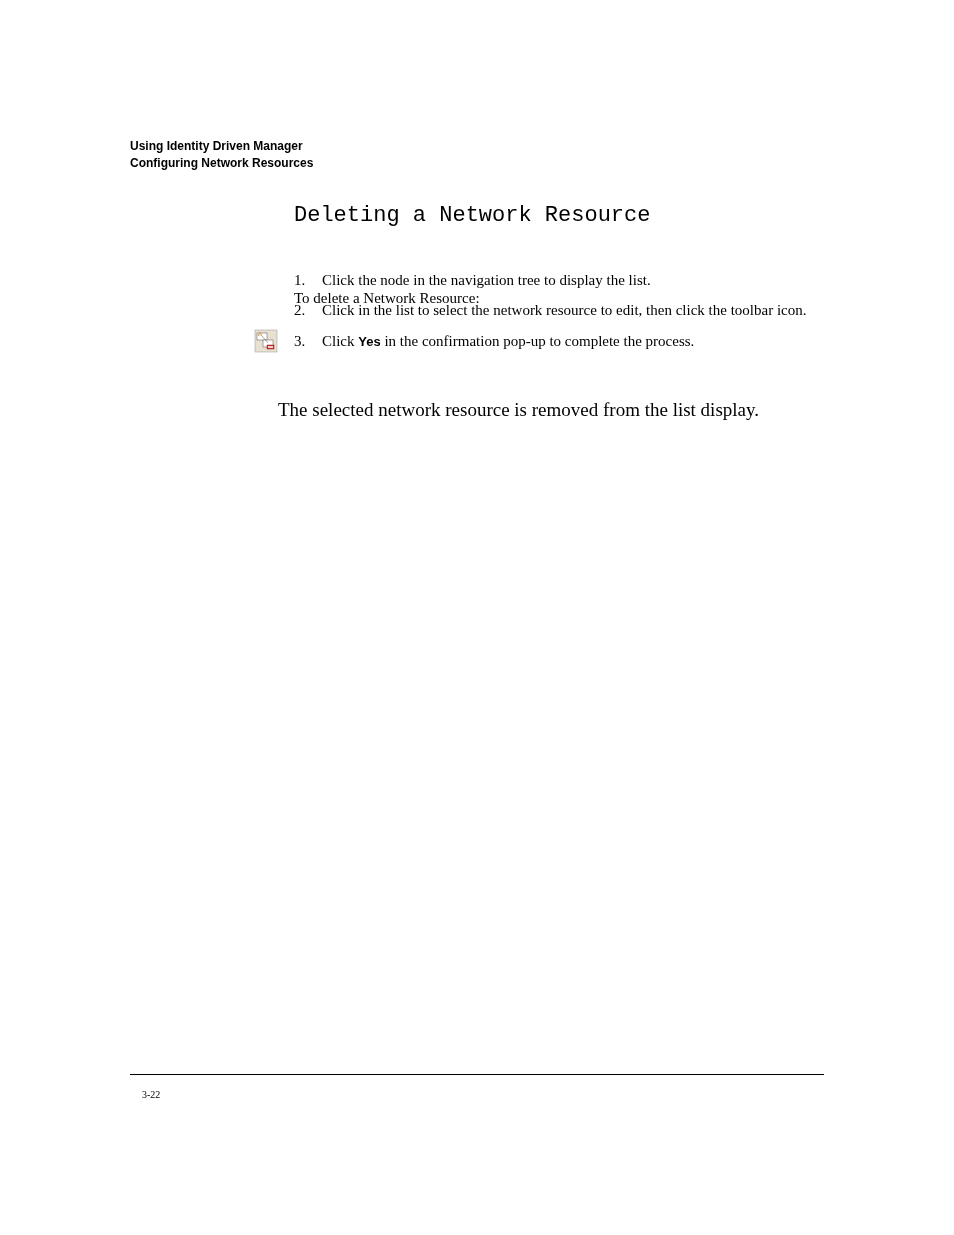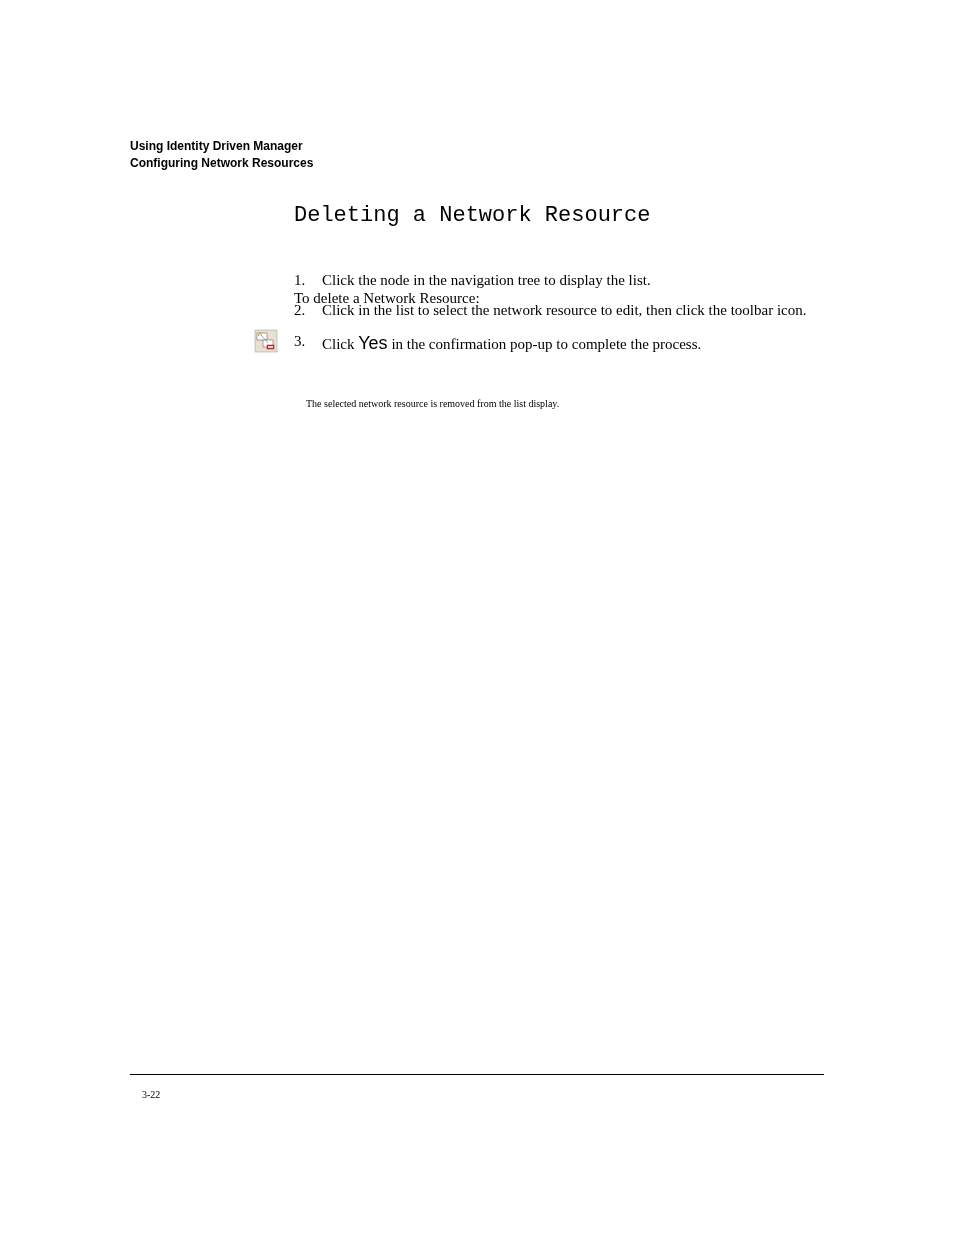--- a/index.html
+++ b/index.html
@@ -53,36 +53,36 @@
     }
     .list-number {
       width: 28px;
       flex-shrink: 0;
     }
     .list-content {
       flex: 1;
     }
     .bold-inline {
       font-family: Arial, Helvetica, sans-serif;
-      font-weight: normal;
-      font-size: 18px;
+      font-weight: bold;
+      font-size: 13px;
     }
     .icon-wrapper {
       position: absolute;
       top: 329px;
       left: 254px;
       width: 24px;
       height: 24px;
     }
     .closing-text {
       position: absolute;
       top: 397px;
-      left: 306px;
+      left: 278px;
       width: 530px;
-      font-size: 10px;
+      font-size: 19px;
       line-height: 1.35;
     }
     .page-footer-line {
       position: absolute;
       bottom: 160px;
       left: 130px;
       width: 694px;
       border-top: 1px solid #000;
     }
     .page-number {

